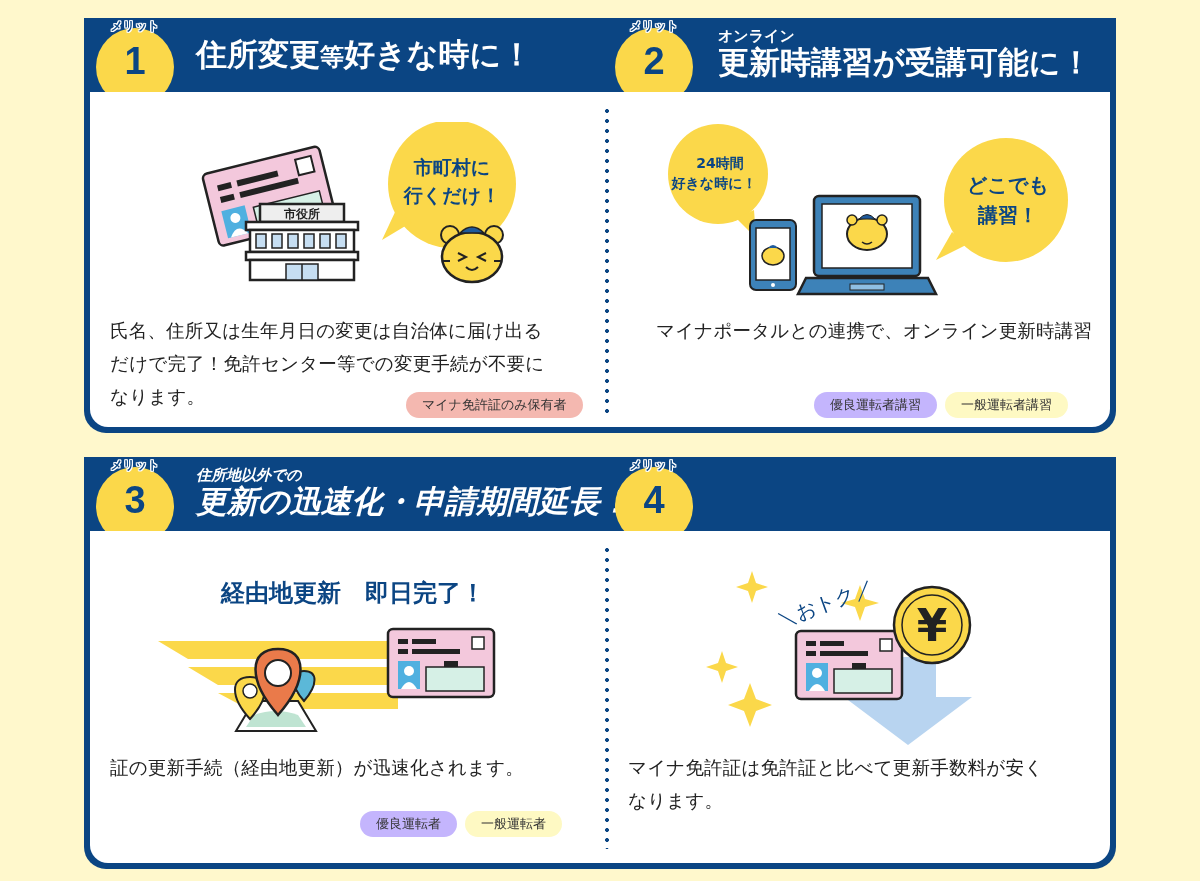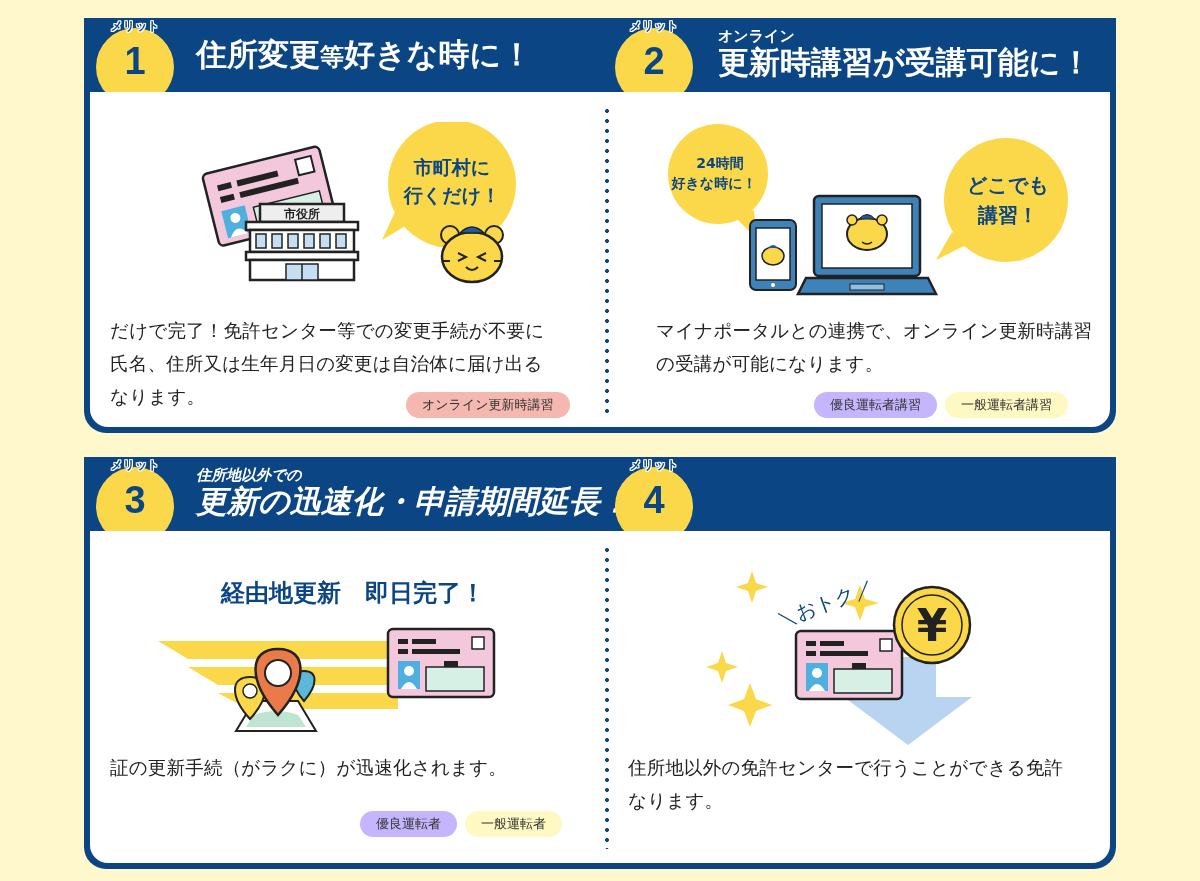--- a/index.html
+++ b/index.html
@@ -143,26 +143,26 @@
         <path d="M-12 -24 Q0 -36 12 -24 Z" fill="#1e5a9c" stroke="#222" stroke-width="1.5"></path>
         <path d="M-14 -4 L-6 0 L-14 4" fill="none" stroke="#222" stroke-width="2"></path>
         <path d="M14 -4 L6 0 L14 4" fill="none" stroke="#222" stroke-width="2"></path>
         <path d="M-6 10 Q0 16 6 10" fill="none" stroke="#222" stroke-width="2"></path>
         <line x1="-30" y1="4" x2="-22" y2="4" stroke="#222" stroke-width="2"></line>
         <line x1="22" y1="4" x2="30" y2="4" stroke="#222" stroke-width="2"></line>
       </g>
     </svg>
 
     <div class="desc" style="left:20px; top:222px; width:480px;">
+      <div>氏名、住所又は生年月日の変更は自治体に届け出る</div>
       <div>だけで完了！免許センター等での変更手続が不要に</div>
-      <div>氏名、住所又は生年月日の変更は自治体に届け出る</div>
       <div>なります。</div>
     </div>
     <div class="tags" style="left:316px; top:300px;">
-      <span class="tag pink">オンライン更新時講習</span>
+      <span class="tag pink">マイナ免許証のみ保有者</span>
     </div>
 
     <svg class="illus" style="left:566px; top:30px;" width="420" height="180" viewBox="0 0 420 180">
       <g>
         <circle cx="62" cy="52" r="50" fill="#fbd84a"></circle>
         <path d="M80 96 L100 116 L98 88 Z" fill="#fbd84a"></path>
         <text x="64" y="46" font-size="14" text-anchor="middle" class="bubble-text">24時間</text>
         <text x="58" y="66" font-size="14" text-anchor="middle" class="bubble-text">好きな時に！</text>
       </g>
       <g>
@@ -186,21 +186,20 @@
       <g>
         <circle cx="350" cy="78" r="62" fill="#fbd84a"></circle>
         <path d="M296 110 L280 138 L312 122 Z" fill="#fbd84a"></path>
         <text x="352" y="70" font-size="20" text-anchor="middle" class="bubble-text">どこでも</text>
         <text x="352" y="100" font-size="20" text-anchor="middle" class="bubble-text">講習！</text>
       </g>
     </svg>
 
     <div class="desc" style="left:538px; top:222px; width:480px;margin-left:28px;">
       <div>マイナポータルとの連携で、オンライン更新時講習</div>
-      <div>の受講が可能になります。</div>
     </div>
     <div class="tags" style="left:724px; top:300px;">
       <span class="tag yellow">優良運転者講習</span>
       <span class="tag blue">一般運転者講習</span>
     </div>
   </div>
 </div>
 
 <div class="panel bottom">
   <div class="header">
@@ -248,21 +247,21 @@
         <rect x="314" y="68" width="12" height="12" fill="#fff" stroke="#222" stroke-width="1.5"></rect>
         <rect x="240" y="92" width="22" height="28" fill="#4fb0e0"></rect>
         <circle cx="251" cy="102" r="5" fill="#fff"></circle>
         <path d="M243 120 Q251 106 259 120 Z" fill="#fff"></path>
         <rect x="268" y="98" width="58" height="24" fill="#d6f0e6" stroke="#222" stroke-width="1.5"></rect>
         <rect x="286" y="92" width="14" height="6" fill="#222"></rect>
       </g>
     </svg>
 
     <div class="desc" style="left:20px; top:220px; width:480px;">
-      <div>証の更新手続（がラクに）が迅速化されます。</div>
+      <div>証の更新手続（経由地更新）が迅速化されます。</div>
     </div>
     <div class="tags" style="left:270px; top:280px;text-align:center;">
       <span class="tag yellow">優良運転者</span>
       <span class="tag blue">一般運転者</span>
     </div>
 
     <svg class="illus" style="left:610px; top:36px;" width="300" height="180" viewBox="0 0 300 180">
       <g>
         <polygon points="180,90 236,90 236,130 272,130 208,178 144,130 180,130" fill="#b8d4f0"></polygon>
       </g>
@@ -287,17 +286,17 @@
         <rect x="152" y="96" width="14" height="6" fill="#222"></rect>
       </g>
       <g>
         <circle cx="232" cy="58" r="38" fill="#fbd84a" stroke="#222" stroke-width="2.5"></circle>
         <circle cx="232" cy="58" r="30" fill="none" stroke="#222" stroke-width="1.5"></circle>
         <text x="232" y="74" font-size="44" font-weight="bold" text-anchor="middle" fill="#222">¥</text>
       </g>
     </svg>
 
     <div class="desc" style="left:538px; top:220px; width:480px;">
-      <div>住所地以外の免許センターで行うことができる免許</div>
+      <div>マイナ免許証は免許証と比べて更新手数料が安く</div>
       <div>なります。</div>
     </div>
   </div>
 </div>
 
 </body></html>

